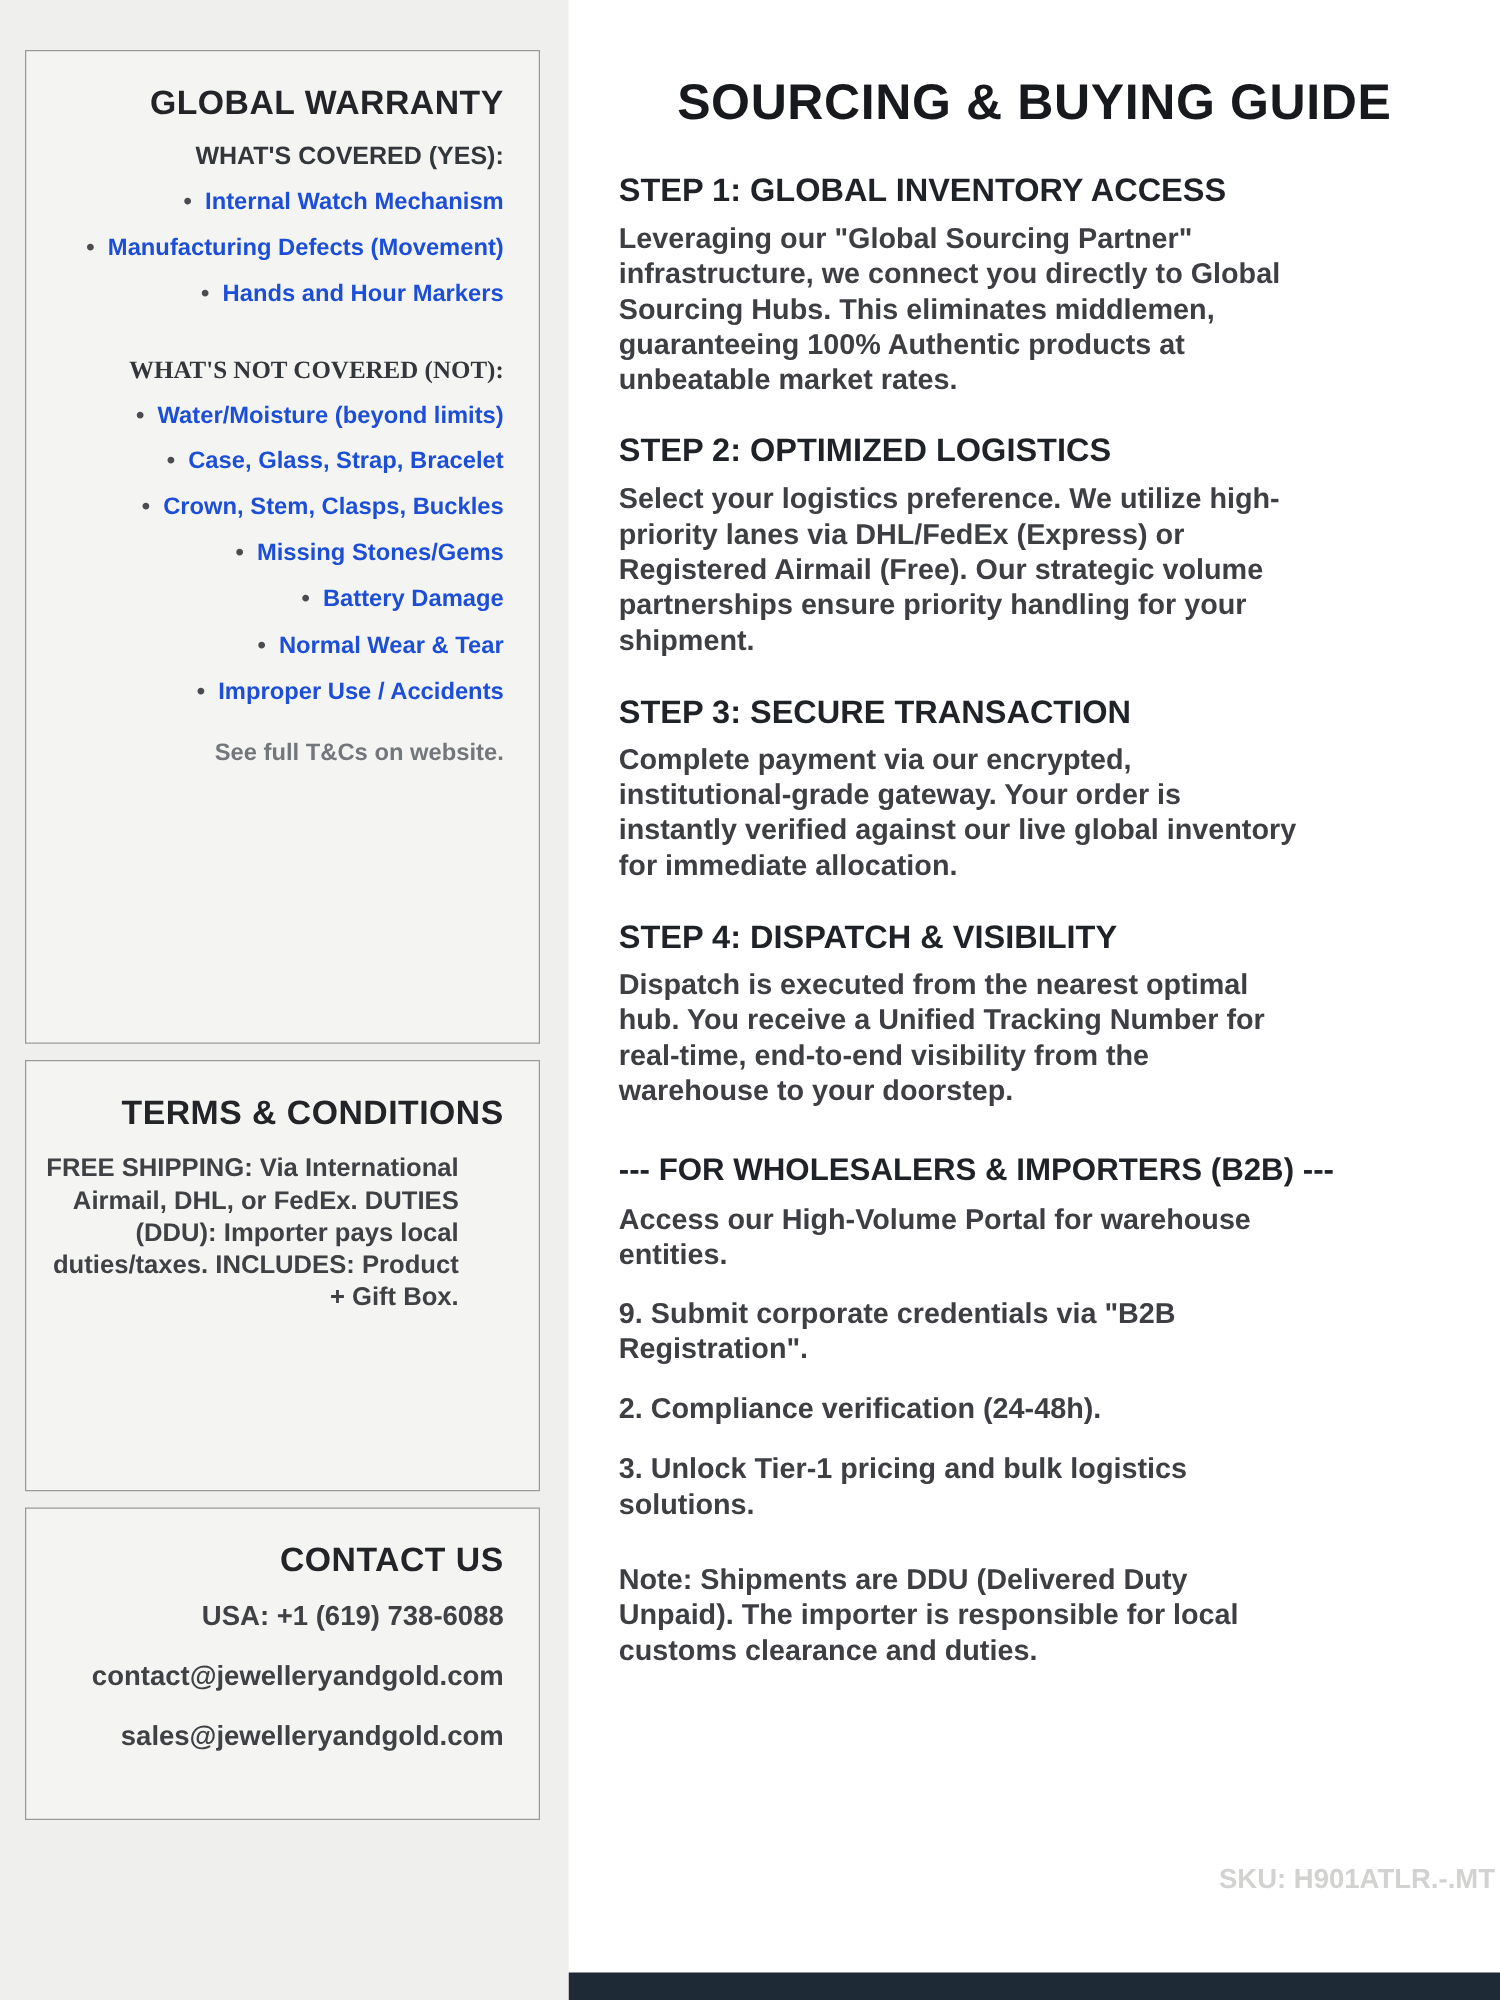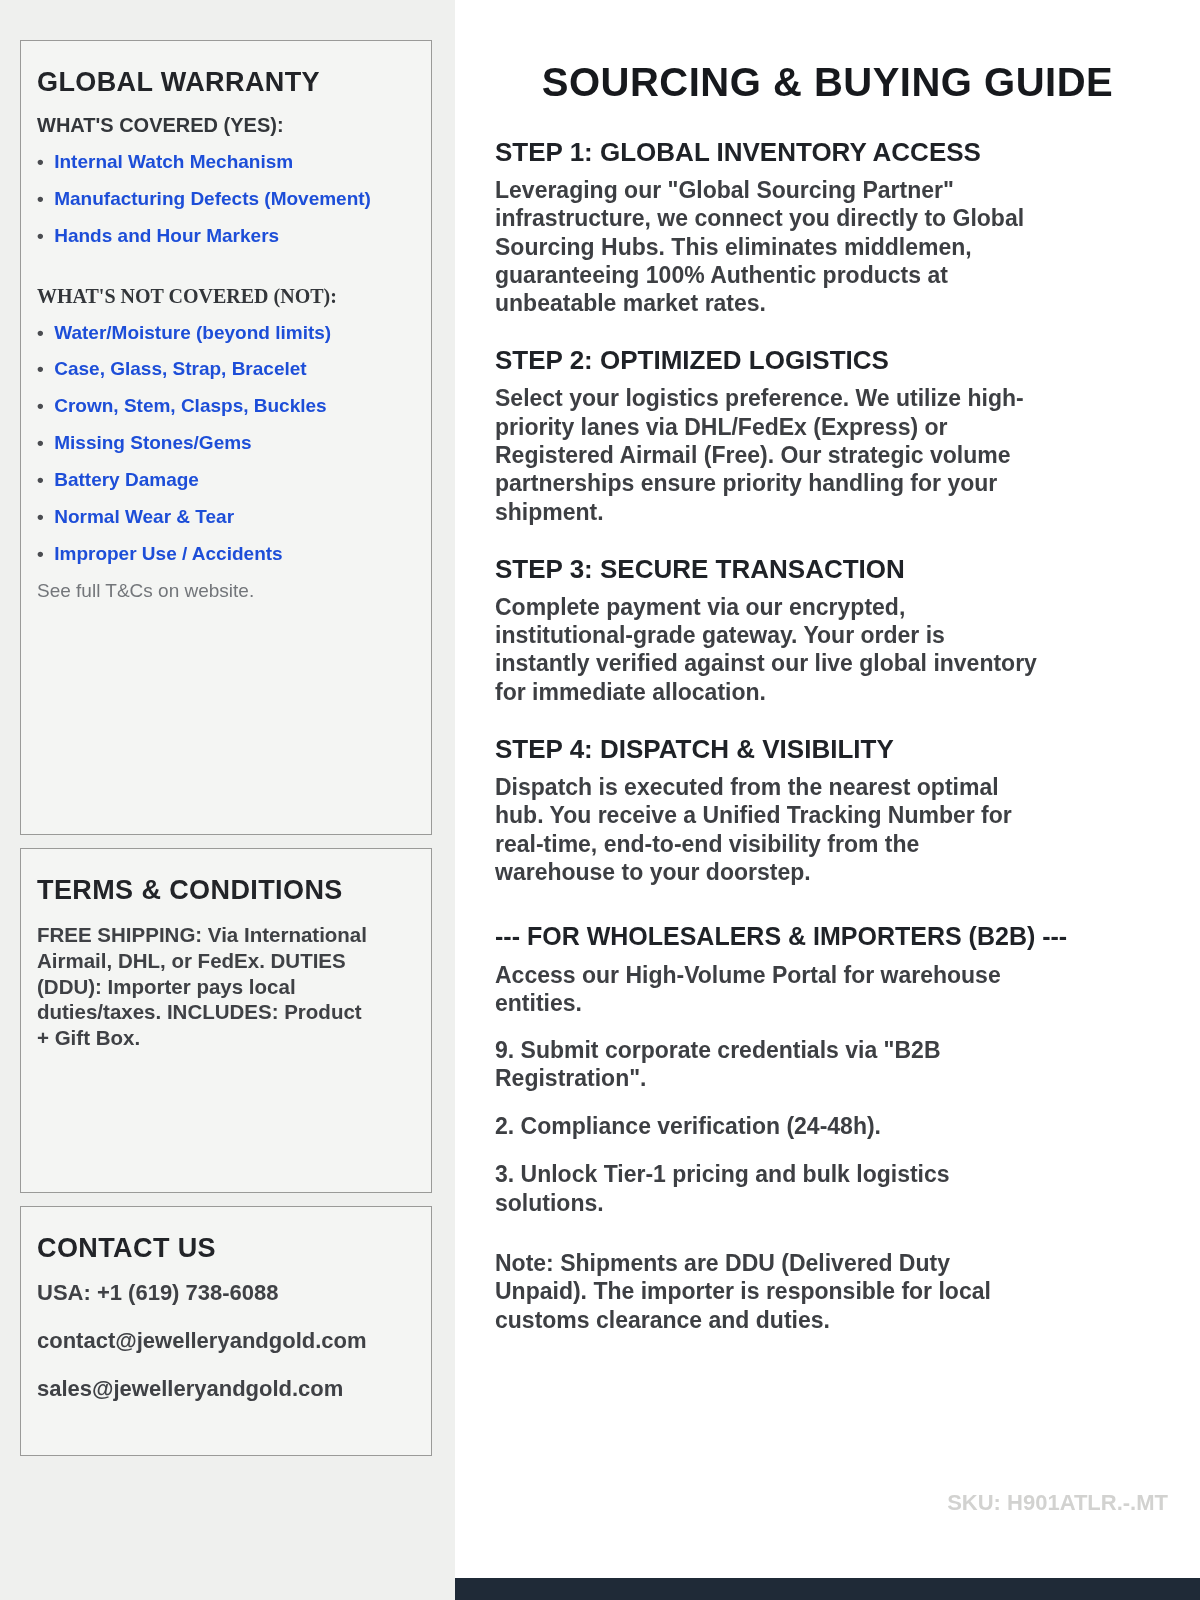--- a/index.html
+++ b/index.html
@@ -14,20 +14,21 @@
     overflow: hidden;
   }
 
   
   .sidebar {
     position: absolute;
     left: 0; top: 0;
     width: 455px;
     height: 1600px;
     background: #eff0ee;
+    text-align: right;
   }
   .box {
     position: absolute;
     left: 20px;
     width: 412px;
     border: 1px solid #9a9a98;
     background: #f4f5f3;
     padding: 26px 28px 20px 16px;
   }
   .box-warranty { top: 40px;  height: 795px; }
@@ -51,23 +52,23 @@
   .bullet-list { list-style: none; margin: 0; padding: 0; }
   .bullet-list li {
     font-size: 19px;
     font-weight: 700;
     color: #1d4ed8;
     margin-bottom: 15px;
     line-height: 1.15;
   }
   .bullet-list li::before { content: "\2022\00a0\00a0"; color: #4a4c50; }
   .footnote {
-    margin-top: 16px;
+    margin-top: 28px;
     font-size: 19px;
-    font-weight: 400;
+    font-weight: 700;
     color: #73767a;
   }
   .terms-body {
     margin: 4px 0 0 0;
     font-size: 20.5px;
     font-weight: 700;
     line-height: 1.26;
     color: #3f4145;
     max-width: 330px;
   }
@@ -117,21 +118,21 @@
     font-size: 25px;
     font-weight: 800;
     color: #1f2227;
   }
   .b2b-intro { margin-bottom: 18px; }
   .b2b-item { margin: 0 0 20px 0; }
   .note { margin-top: 32px; }
 
   .sku {
     position: absolute;
-    right: 32px;
+    right: 4px;
     bottom: 32px;
     font-size: 22px;
     font-weight: 700;
     color: #d2d2d0;
   }
   .bottom-bar {
     position: absolute;
     left: 455px;
     right: 0;
     bottom: 0;

